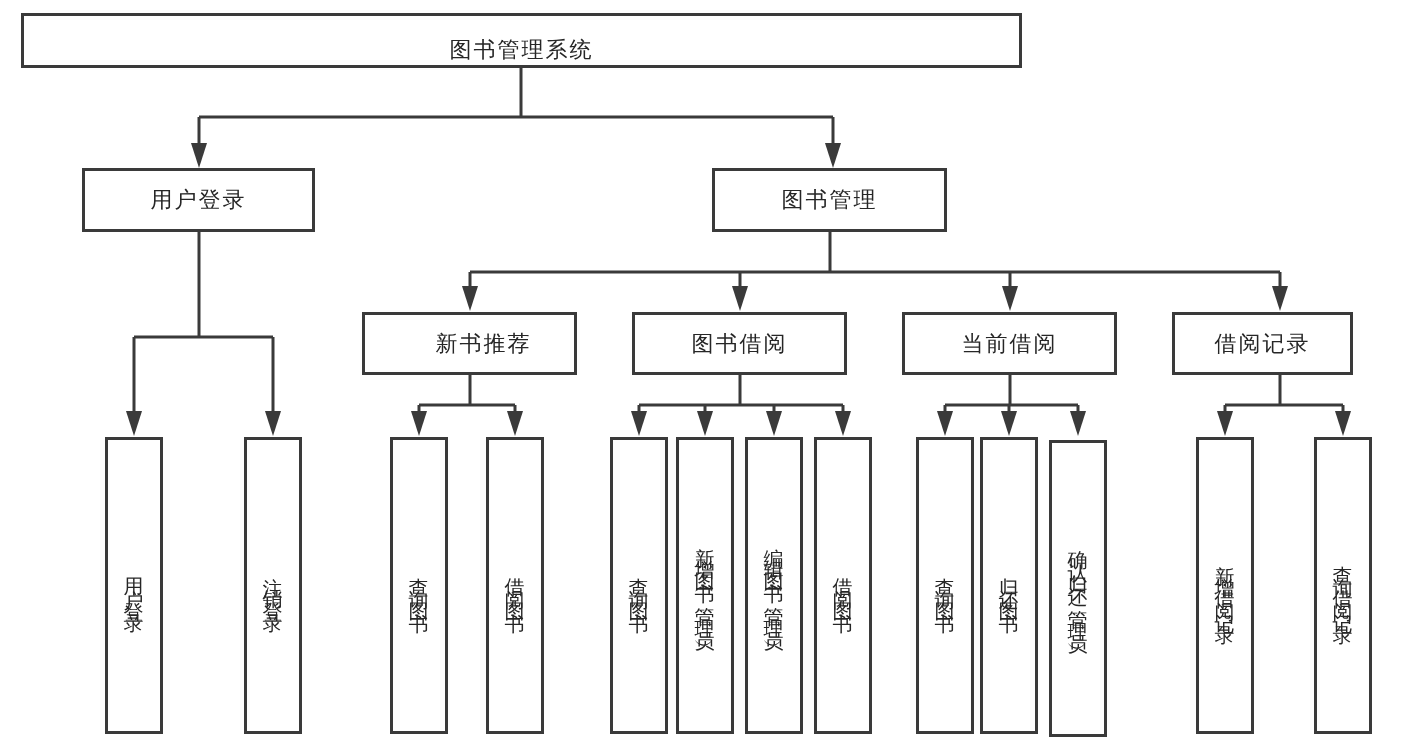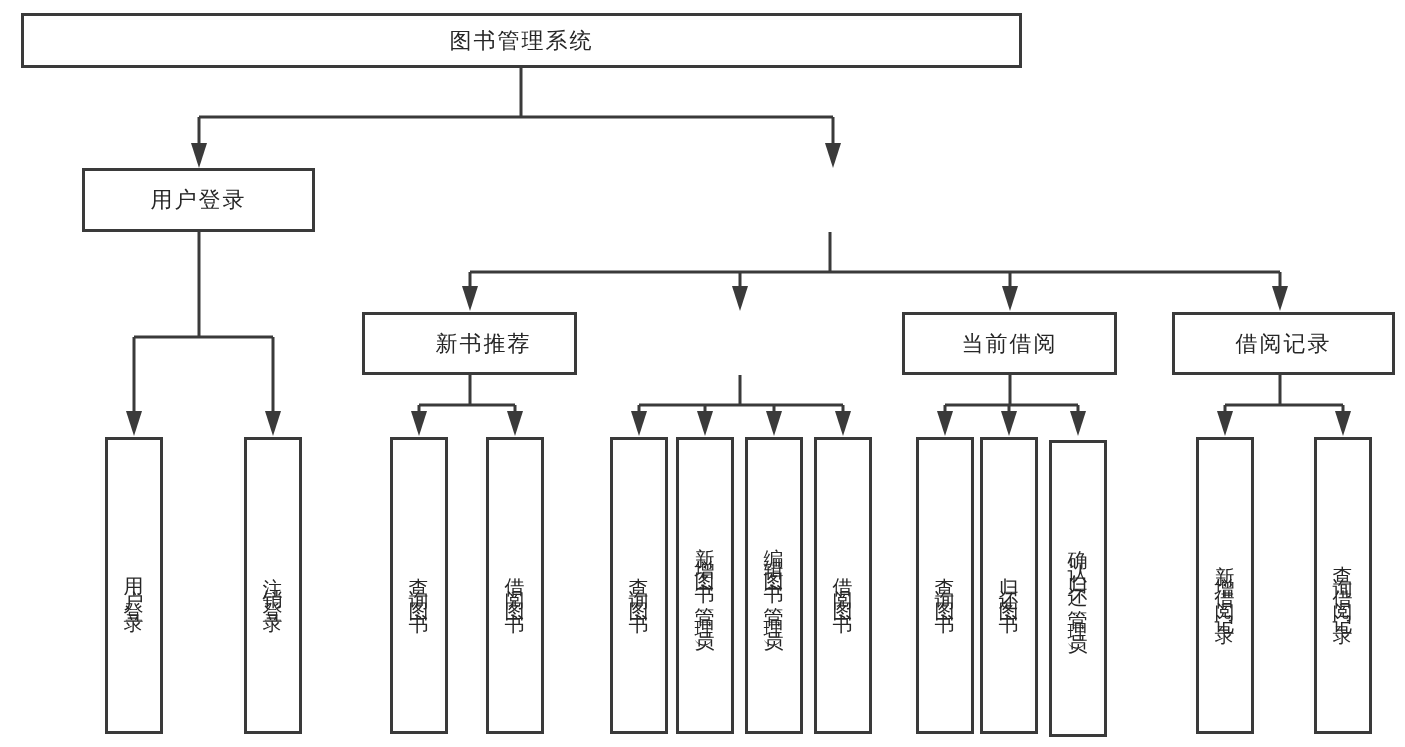--- a/index.html
+++ b/index.html
@@ -93,35 +93,41 @@
       <polygon points="1001,411 1017,411 1009,436"></polygon>
       <polygon points="1070,411 1086,411 1078,436"></polygon>
     </g>
     <g>
       <path d="M1280,375 V405 M1225,405 H1343 M1225,405 V413 M1343,405 V413"></path>
       <polygon points="1217,411 1233,411 1225,436"></polygon>
       <polygon points="1335,411 1351,411 1343,436"></polygon>
     </g>
   </svg>
 
-  <div class="node" style="left:21px;top:13px;width:1001px;height:55px;">
+  <div class="node" style="left:21px;top:13px;width:1001px;height:55px;align-items:flex-end;">
     <span class="hlabel">图书管理系统</span>
   </div>
 
   <div class="node" style="left:82px;top:168px;width:233px;height:64px;">
     <span class="hlabel">用户登录</span>
   </div>
+  <div class="node" style="left:712px;top:168px;width:235px;height:64px;">
+    <span class="hlabel">图书管理</span>
+  </div>
 
   <div class="node" style="left:362px;top:312px;width:215px;height:63px;padding-left:28px;">
     <span class="hlabel">新书推荐</span>
   </div>
+  <div class="node" style="left:632px;top:312px;width:215px;height:63px;">
+    <span class="hlabel">图书借阅</span>
+  </div>
   <div class="node" style="left:902px;top:312px;width:215px;height:63px;">
     <span class="hlabel">当前借阅</span>
   </div>
-  <div class="node" style="left:1172px;top:312px;width:223px;height:63px;">
+  <div class="node" style="left:1172px;top:312px;width:181px;height:63px;">
     <span class="hlabel">借阅记录</span>
   </div>
 
   <div class="node leaf" style="left:105px;top:437px;width:58px;height:297px;">
     <span class="vtext">用户登录</span>
   </div>
   <div class="node leaf" style="left:244px;top:437px;width:58px;height:297px;">
     <span class="vtext">注销登录</span>
   </div>
 

